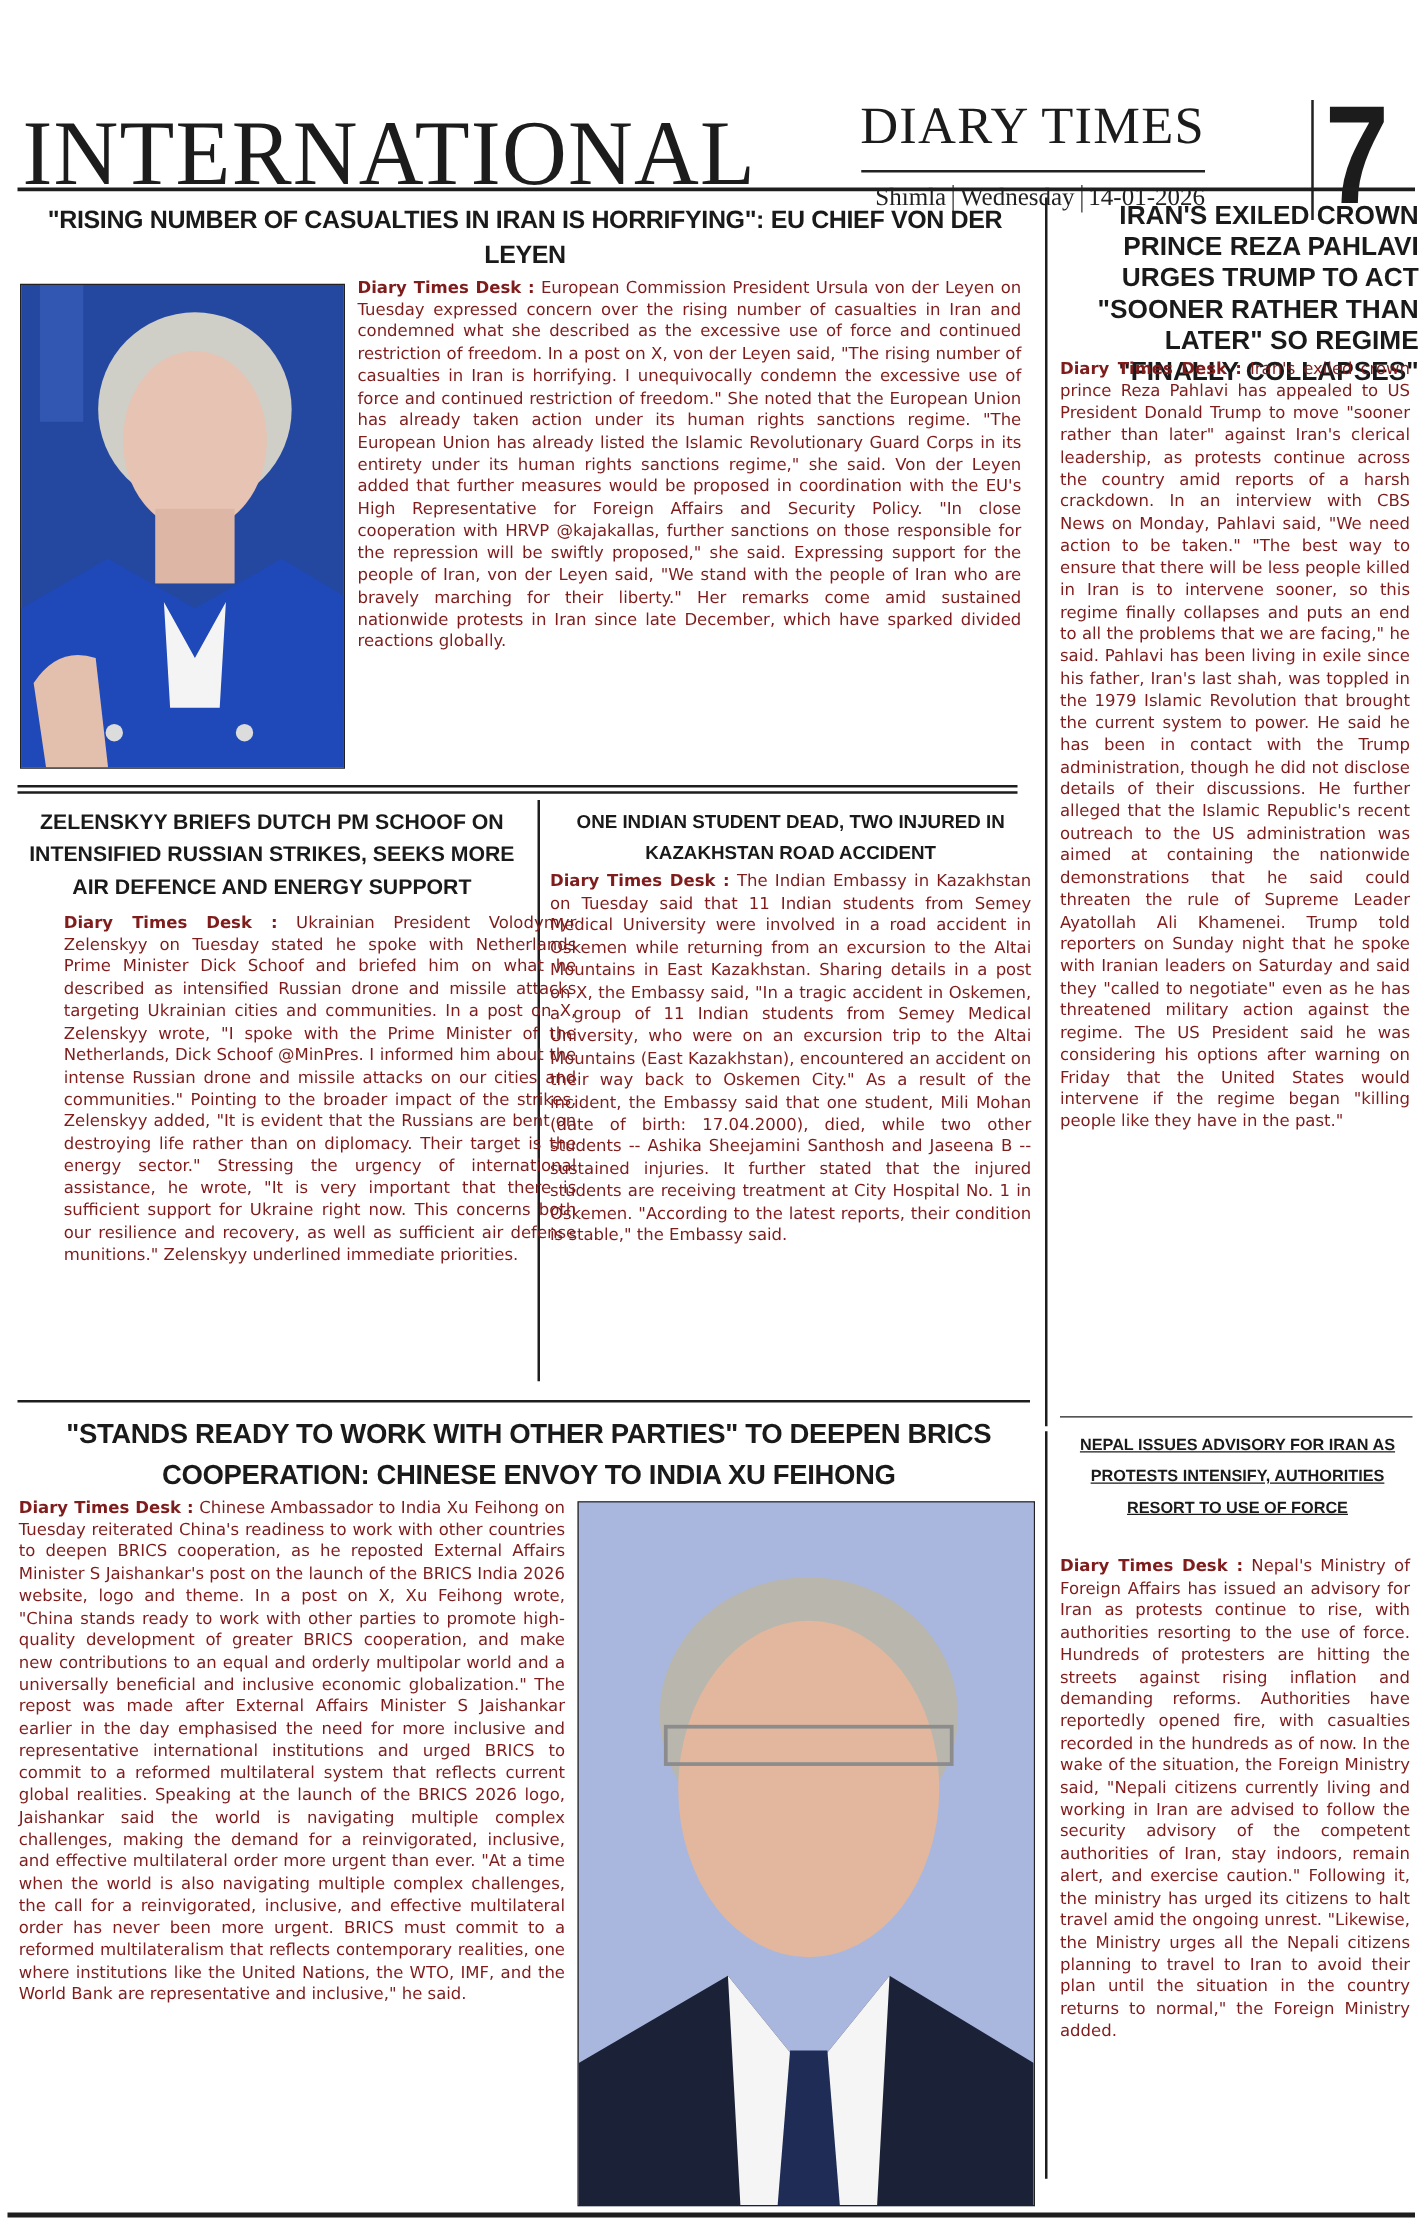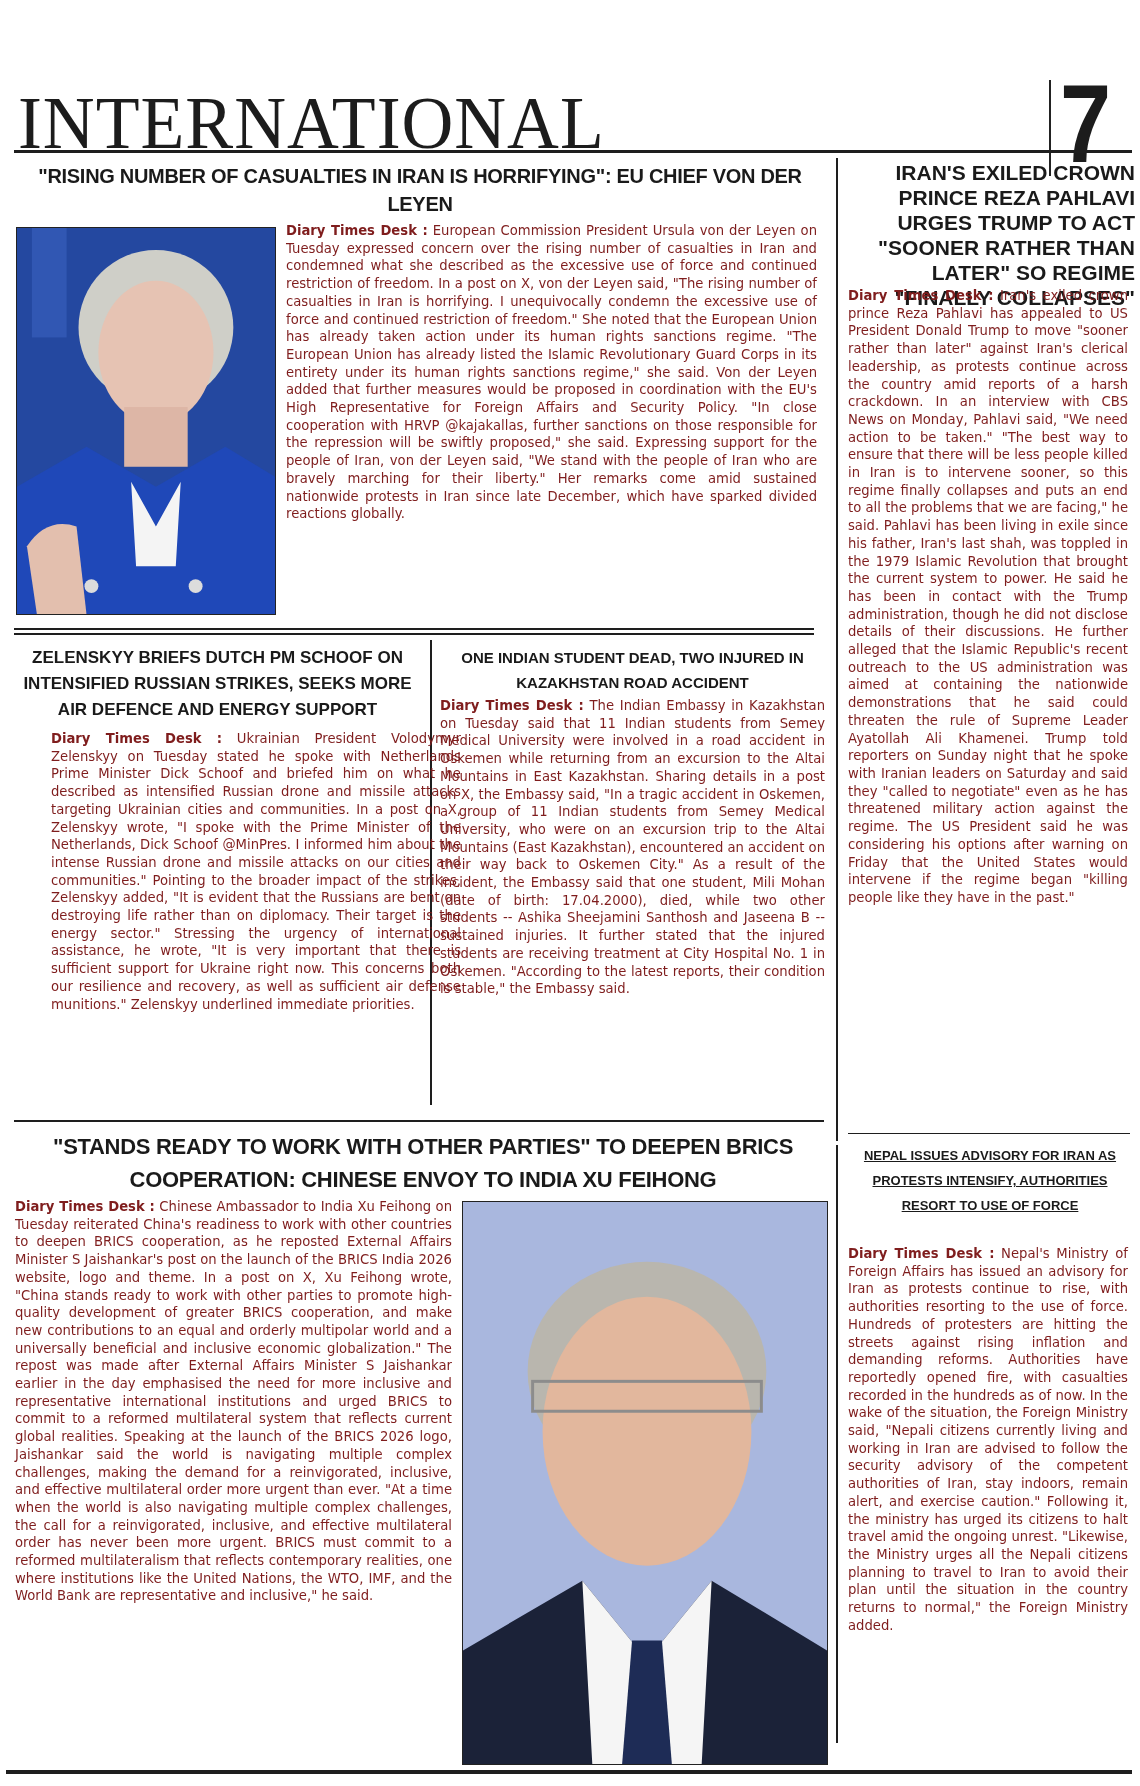--- a/index.html
+++ b/index.html
@@ -76,20 +76,27 @@
   #a6-body { position: absolute; left: 848px; top: 1245px; width: 280px; }
 
   
   .svgfill { width: 100%; height: 100%; display: block; }
 </style>
 </head>
 <body>
 
 <header class="masthead">
   <h1 class="section-title">INTERNATIONAL</h1>
+  <div class="brand-block">
+    <div class="brand-name">DIARY TIMES</div>
+    <div class="brand-rule"></div>
+    <div class="dateline">
+      <span>Shimla</span><span class="sep"></span><span>Wednesday</span><span class="sep"></span><span>14-01-2026</span>
+    </div>
+  </div>
   <div class="vbar"></div>
   <div class="page-num">7</div>
 </header>
 <div class="masthead-rule"></div>
 
 <div class="vrule" style="left:836px; top:158px; height:983px;"></div>
 <div class="vrule" style="left:836px; top:1145px; height:598px;"></div>
 <div class="hrule" style="left:14px; top:628px; width:800px; height:2px;"></div>
 <div class="hrule" style="left:14px; top:633px; width:800px; height:2px;"></div>
 <div class="vrule" style="left:430px; top:640px; height:465px;"></div>

